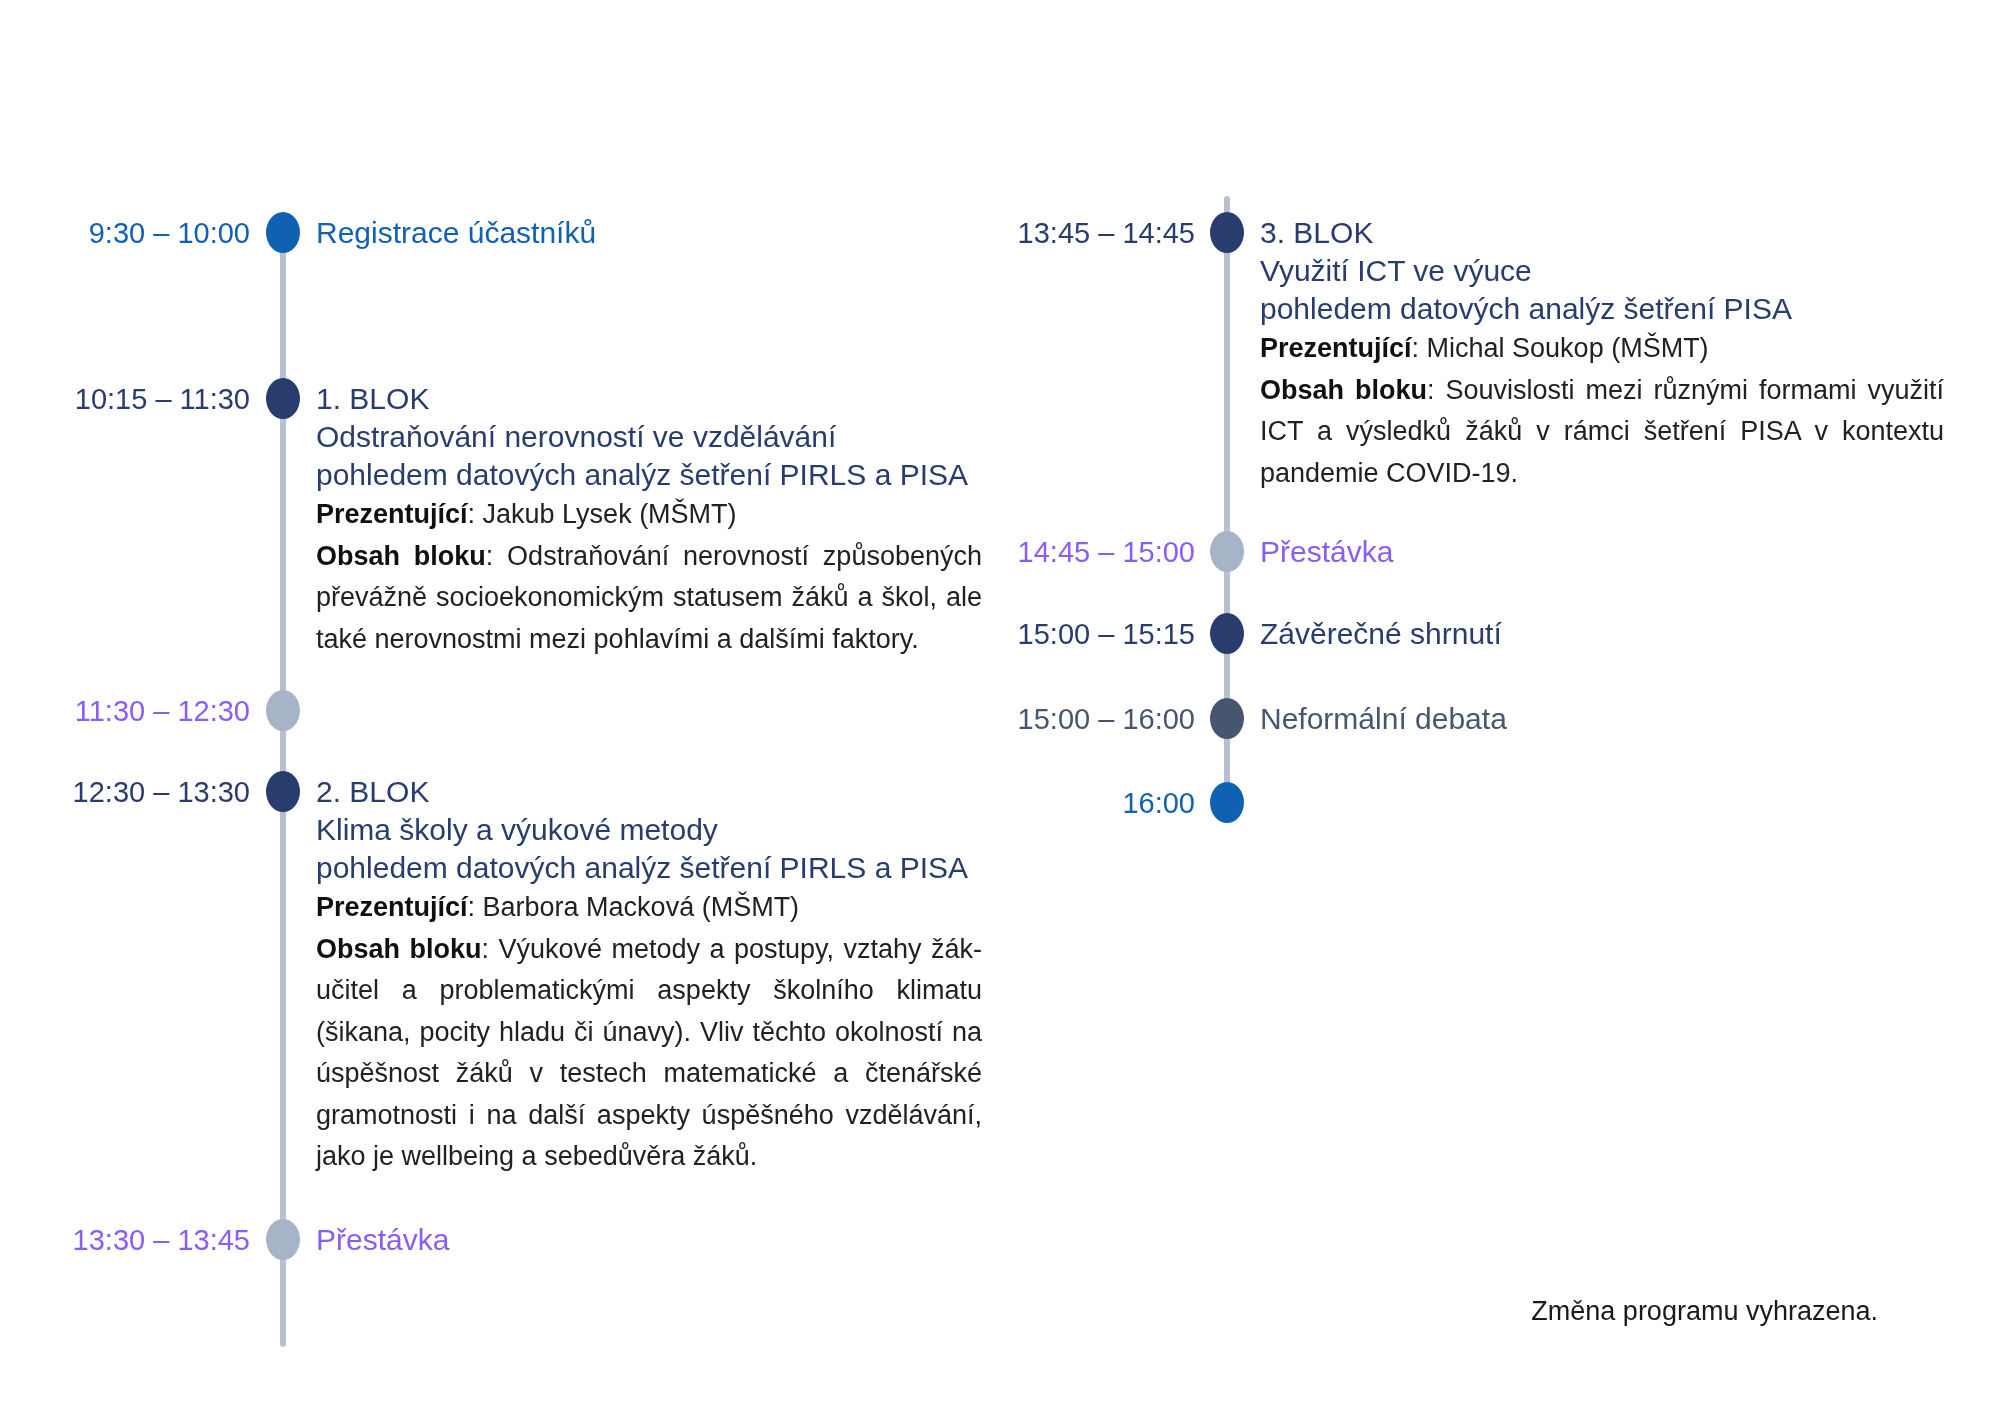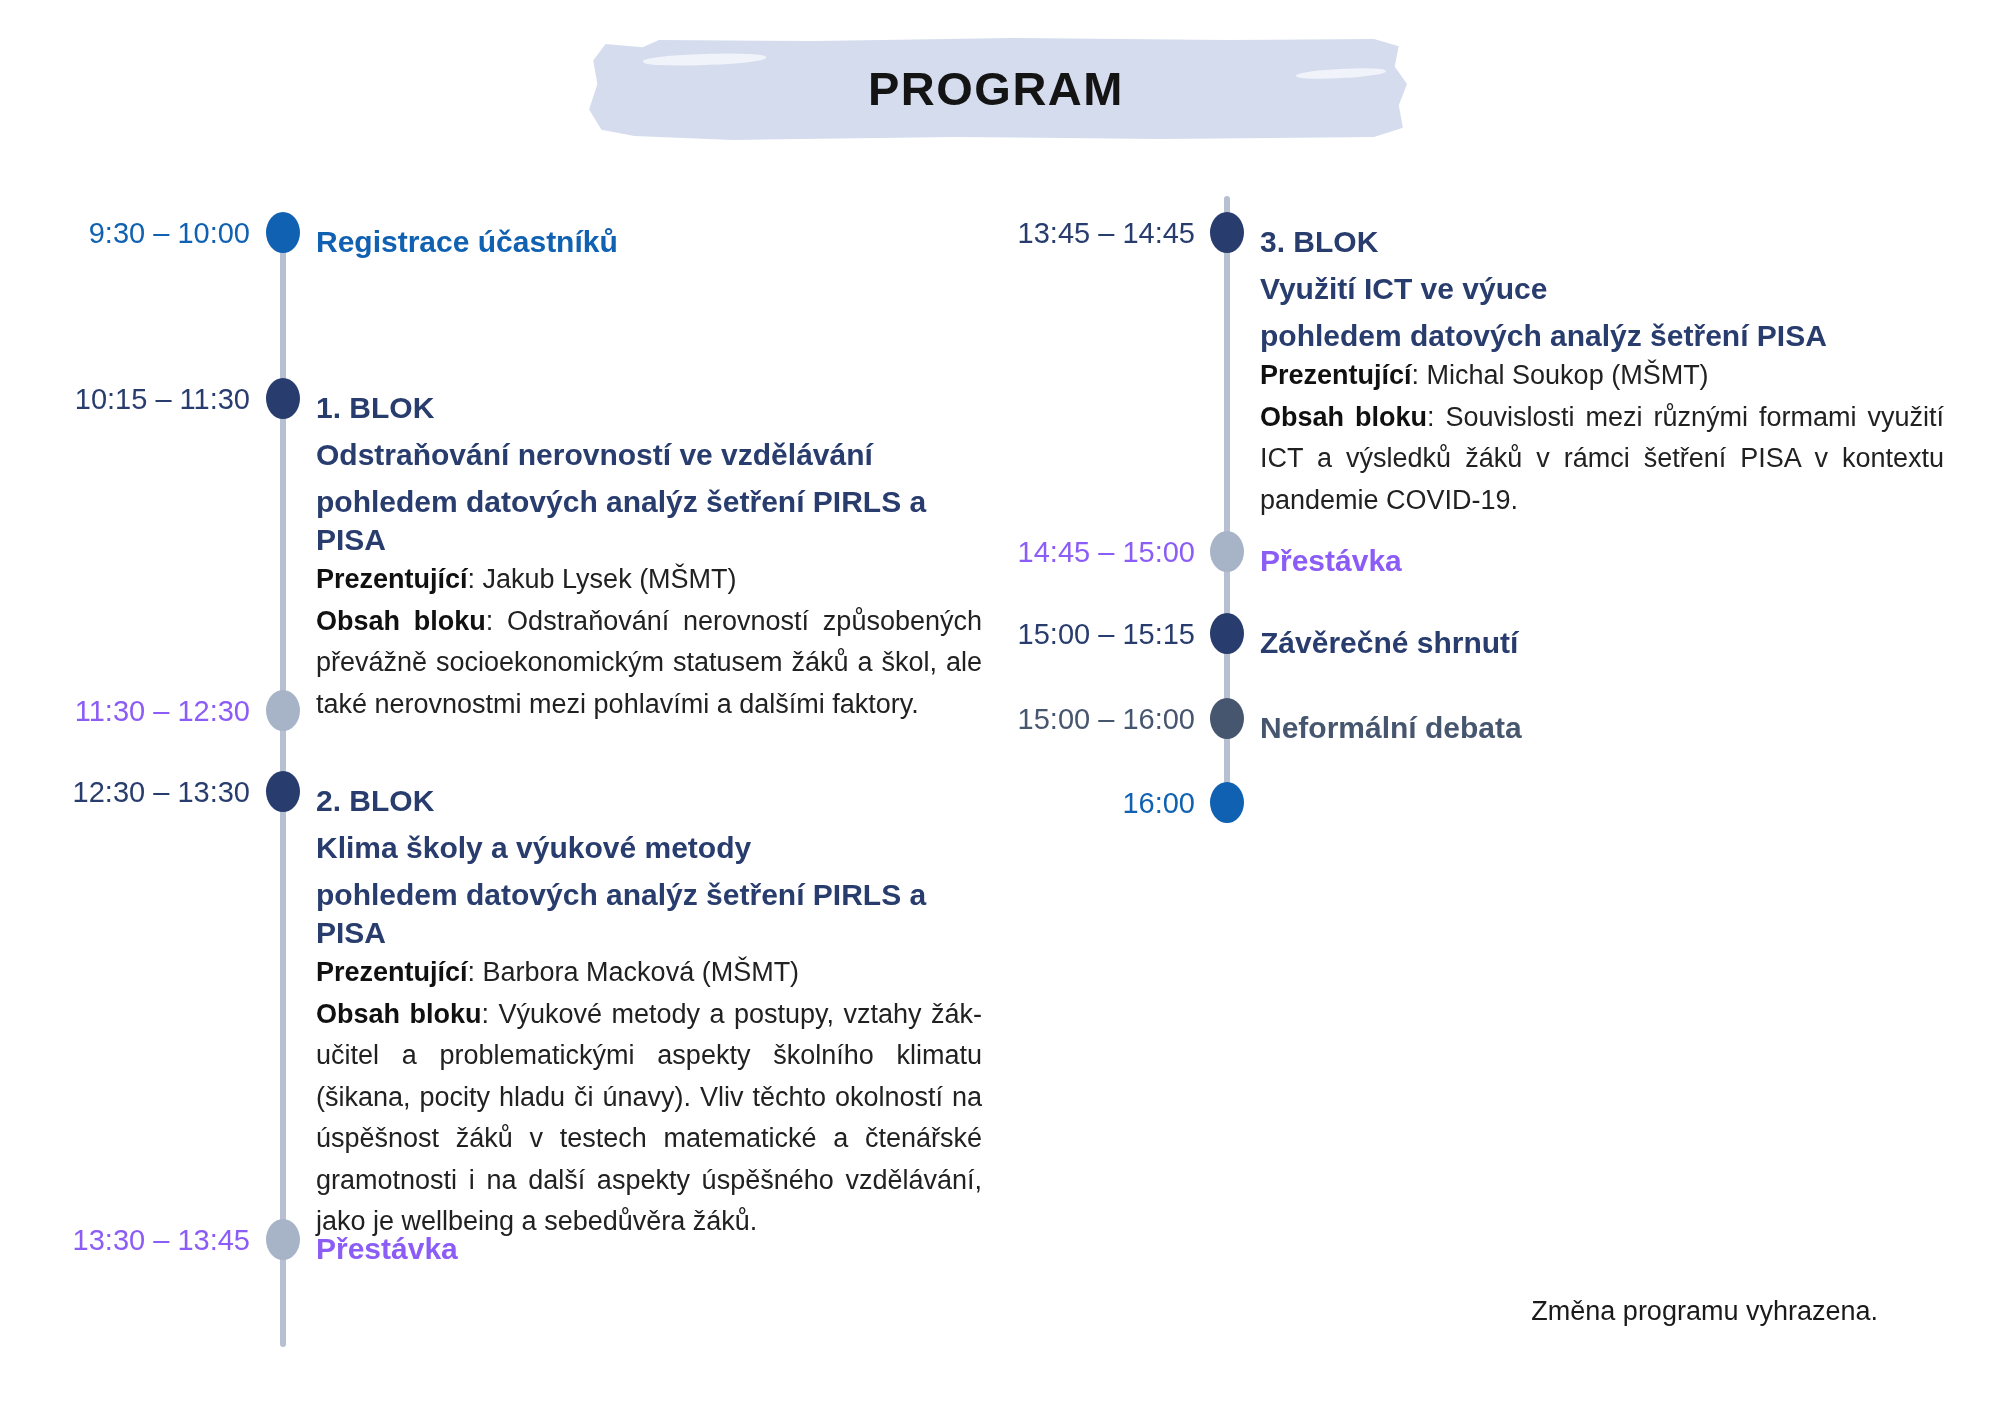--- a/index.html
+++ b/index.html
@@ -37,21 +37,21 @@
   .event .dot{position:absolute;top:-2px;width:34px;height:41px;border-radius:50%;}
   .event .content{position:relative;}
 
   .col-left  .time{left:58px;width:192px;}
   .col-left  .dot{left:266px;}
   .col-left  .content{margin-left:316px;width:666px;}
   .col-right .time{left:1003px;width:192px;}
   .col-right .dot{left:1210px;}
   .col-right .content{margin-left:1260px;width:684px;}
 
-  .label,.heading,.subtitle{font-size:30px;font-weight:700;line-height:38px;margin-top:9px;}
+  .label,.heading,.subtitle{font-size:30px;font-weight:400;line-height:38px;}
   .meta{font-size:27px;line-height:41.5px;color:#212121;text-align:justify;margin:0;}
   .meta .lbl{font-weight:700;color:#101010;}
 
   
   .blue  .time,.blue  .label,.blue  .heading,.blue  .subtitle{color:#1061b2;}
   .blue  .dot{background:#1061b2;}
   .navy  .time,.navy  .label,.navy  .heading,.navy  .subtitle{color:#283c6e;}
   .navy  .dot{background:#283c6e;}
   .slate .time,.slate .label{color:#47566f;}
   .slate .dot{background:#47566f;}
@@ -67,27 +67,20 @@
   .footer-note{
     position:absolute;top:1296px;right:122px;
     font-size:27px;color:#1a1a1a;
   }
 </style>
 </head>
 <body>
 
 <div class="page">
 
-  <header class="banner">
-    <div class="brush">
-      <div class="streak s1"></div>
-      <div class="streak s2"></div>
-    </div>
-    <h1>PROGRAM</h1>
-  </header>
 
   <div class="tl-line" id="line-left"></div>
   <div class="tl-line" id="line-right"></div>
 
   <div class="event col-left blue" id="ev-l1">
     <div class="time">9:30 – 10:00</div>
     <div class="dot"></div>
     <div class="content">
       <div class="label">Registrace účastníků</div>
     </div>

